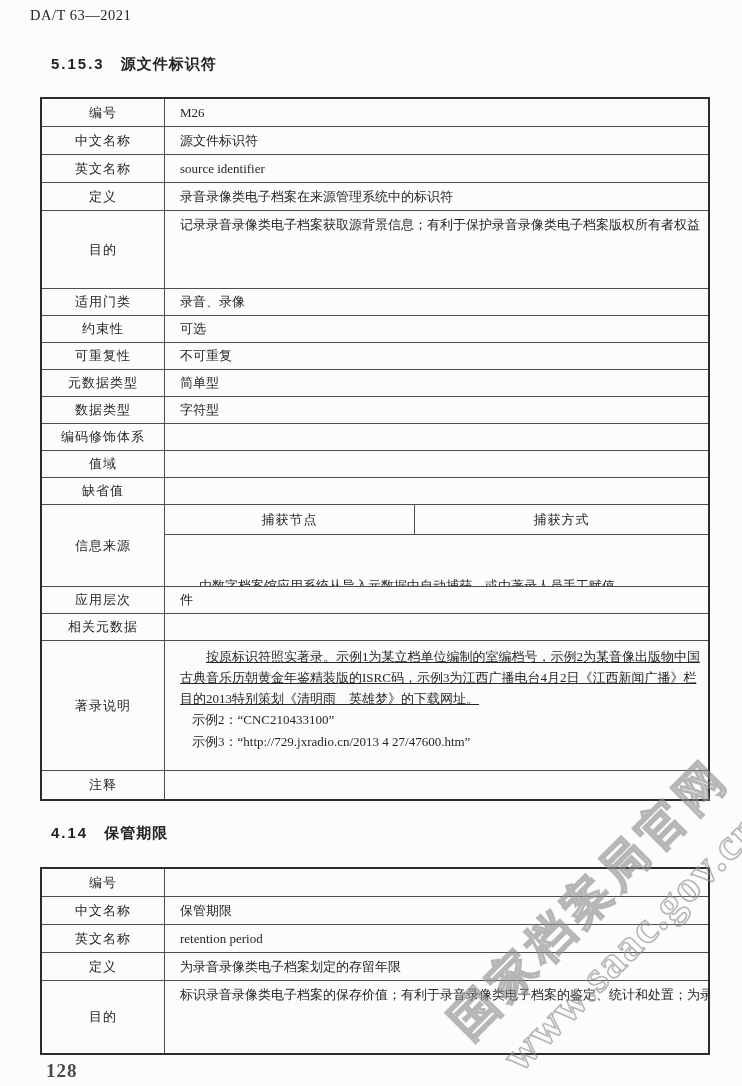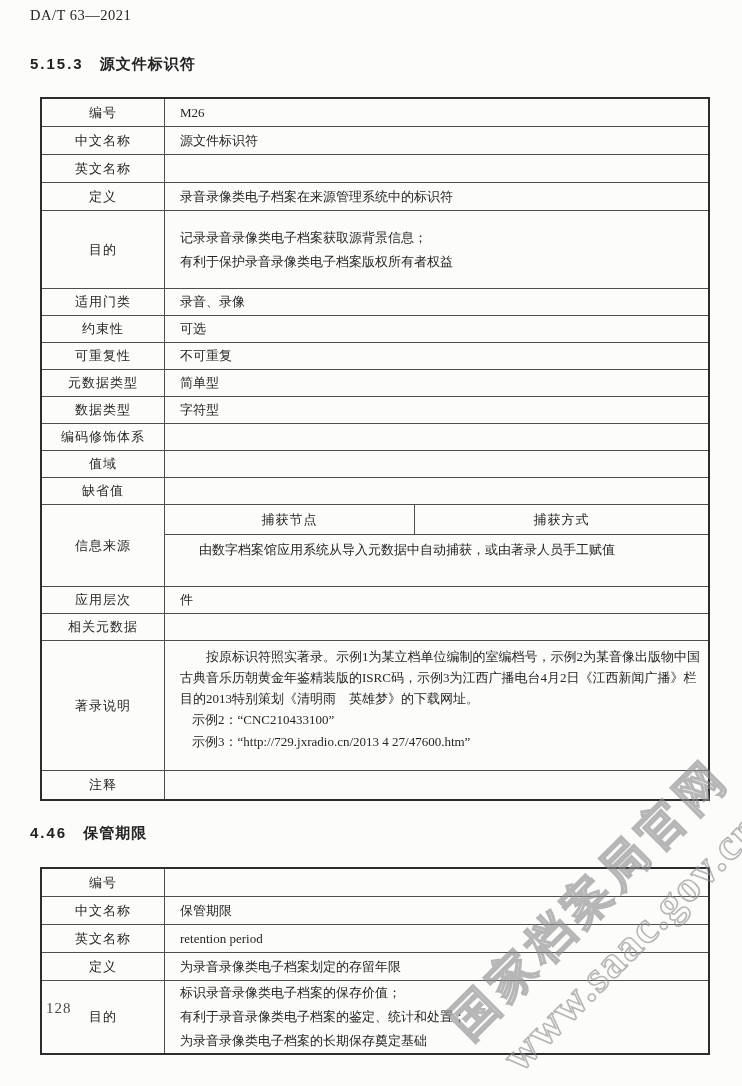--- a/index.html
+++ b/index.html
@@ -12,60 +12,60 @@
     position:absolute;left:30px;top:7px;font-size:14.5px;letter-spacing:.5px;
     font-family:"Liberation Serif","DejaVu Serif",serif;
   }
   .sec-heading{
     position:absolute;left:30px;font-size:15px;font-weight:bold;
     font-family:"Liberation Sans","DejaVu Sans",sans-serif;
     letter-spacing:1px;color:#222;
   }
   #sec1-heading{top:55px;}
   #sec2-heading{top:824px;}
-  .sec-heading .sec-no{margin-right:16px;letter-spacing:2px;}
+  .sec-heading .sec-no{margin-right:16px;letter-spacing:2px;margin-left:21px;}
   .mtable{
     position:absolute;left:40px;width:670px;box-sizing:border-box;
     border:2px solid #2c2c2c;background:transparent;
   }
   #table1{top:97px;}
   #table2{top:867px;}
   .trow{display:flex;border-bottom:1px solid #4e4e4e;box-sizing:border-box;overflow:hidden;}
   .trow:last-child{border-bottom:none;}
   .h28{height:28px;} .h27{height:27px;} .h78{height:78px;}
   .h82{height:82px;} .h130{height:130px;} .h72{height:72px;}
   .tlabel{
     flex:0 0 123px;width:123px;box-sizing:border-box;
     border-right:1px solid #4e4e4e;
     display:flex;align-items:center;justify-content:center;text-align:center;
     font-size:13px;letter-spacing:1px;padding:2px 16px;
   }
   .tvalue{
     flex:1;display:flex;align-items:center;font-size:13px;
     padding:2px 10px 2px 15px;box-sizing:border-box;
   }
-  .tcol{flex-direction:column;align-items:stretch;justify-content:center;line-height:24px;}
+  .tcol{flex-direction:row;align-items:stretch;justify-content:center;line-height:24px;}
   .tcol div{white-space:nowrap;}
   
-  .tsub{flex:1;display:flex;flex-direction:column;box-sizing:border-box;}
+  .tsub{flex:1;display:flex;flex-direction:column;box-sizing:border-box;gap:36px;}
   .tsub-head{display:flex;flex:0 0 30px;border-bottom:1px solid #4e4e4e;box-sizing:border-box;}
   .tsub-head .cell{flex:1;display:flex;align-items:center;justify-content:center;font-size:13px;letter-spacing:1px;box-sizing:border-box;}
   .tsub-body{display:flex;flex:1;box-sizing:border-box;}
   .tsub-body .cell{
     flex:1;font-size:13px;line-height:22px;text-indent:2em;
     padding:4px 8px 2px 8px;box-sizing:border-box;
   }
   .subcol-1{flex:0 0 250px !important;width:250px;border-right:1px solid #4e4e4e;}
   
   .desc{display:block;padding:5px 8px 2px 15px;}
   .desc p{margin:0;font-size:13px;line-height:21px;}
-  .desc .para{text-indent:2em;}
+  .desc .para{text-indent:2em;text-decoration:underline;}
   .desc .ex{padding-left:12px;line-height:22px;}
   .page-number{
-    position:absolute;left:46px;top:1000px;font-size:15px;color:#4a4a4a;letter-spacing:1px;
+    position:absolute;left:46px;top:1060px;font-size:19px;color:#4a4a4a;letter-spacing:1px;font-weight:bold;
   }
   .watermark{
     position:absolute;left:370px;top:765px;width:480px;height:310px;
     display:flex;flex-direction:column;align-items:center;justify-content:center;
     transform:rotate(-45deg);pointer-events:none;
     color:rgba(255,255,255,0.06);
     -webkit-text-stroke:1.6px rgba(138,138,138,0.62);
     font-family:"Liberation Serif","DejaVu Serif",serif;font-weight:bold;
   }
   .watermark .wm1{font-size:47px;letter-spacing:6px;line-height:62px;white-space:nowrap;}
@@ -84,20 +84,21 @@
   <div class="trow h28">
     <div class="tlabel">编号</div>
     <div class="tvalue">M26</div>
   </div>
   <div class="trow h28">
     <div class="tlabel">中文名称</div>
     <div class="tvalue">源文件标识符</div>
   </div>
   <div class="trow h28">
     <div class="tlabel">英文名称</div>
+    <div class="tvalue">source identifier</div>
   </div>
   <div class="trow h28">
     <div class="tlabel">定义</div>
     <div class="tvalue">录音录像类电子档案在来源管理系统中的标识符</div>
   </div>
   <div class="trow h78">
     <div class="tlabel">目的</div>
     <div class="tvalue tcol">
       <div>记录录音录像类电子档案获取源背景信息；</div>
       <div>有利于保护录音录像类电子档案版权所有者权益</div>
@@ -162,21 +163,21 @@
       <p class="ex">示例2：“CNC210433100”</p>
       <p class="ex">示例3：“http://729.jxradio.cn/2013 4 27/47600.htm”</p>
     </div>
   </div>
   <div class="trow h28">
     <div class="tlabel">注释</div>
   </div>
 </div>
 
 <div class="sec-heading" id="sec2-heading">
-  <span class="sec-no">4.46</span><span>保管期限</span>
+  <span class="sec-no">4.14</span><span>保管期限</span>
 </div>
 
 <div class="mtable" id="table2">
   <div class="trow h28">
     <div class="tlabel">编号</div>
   </div>
   <div class="trow h28">
     <div class="tlabel">中文名称</div>
     <div class="tvalue">保管期限</div>
   </div>

